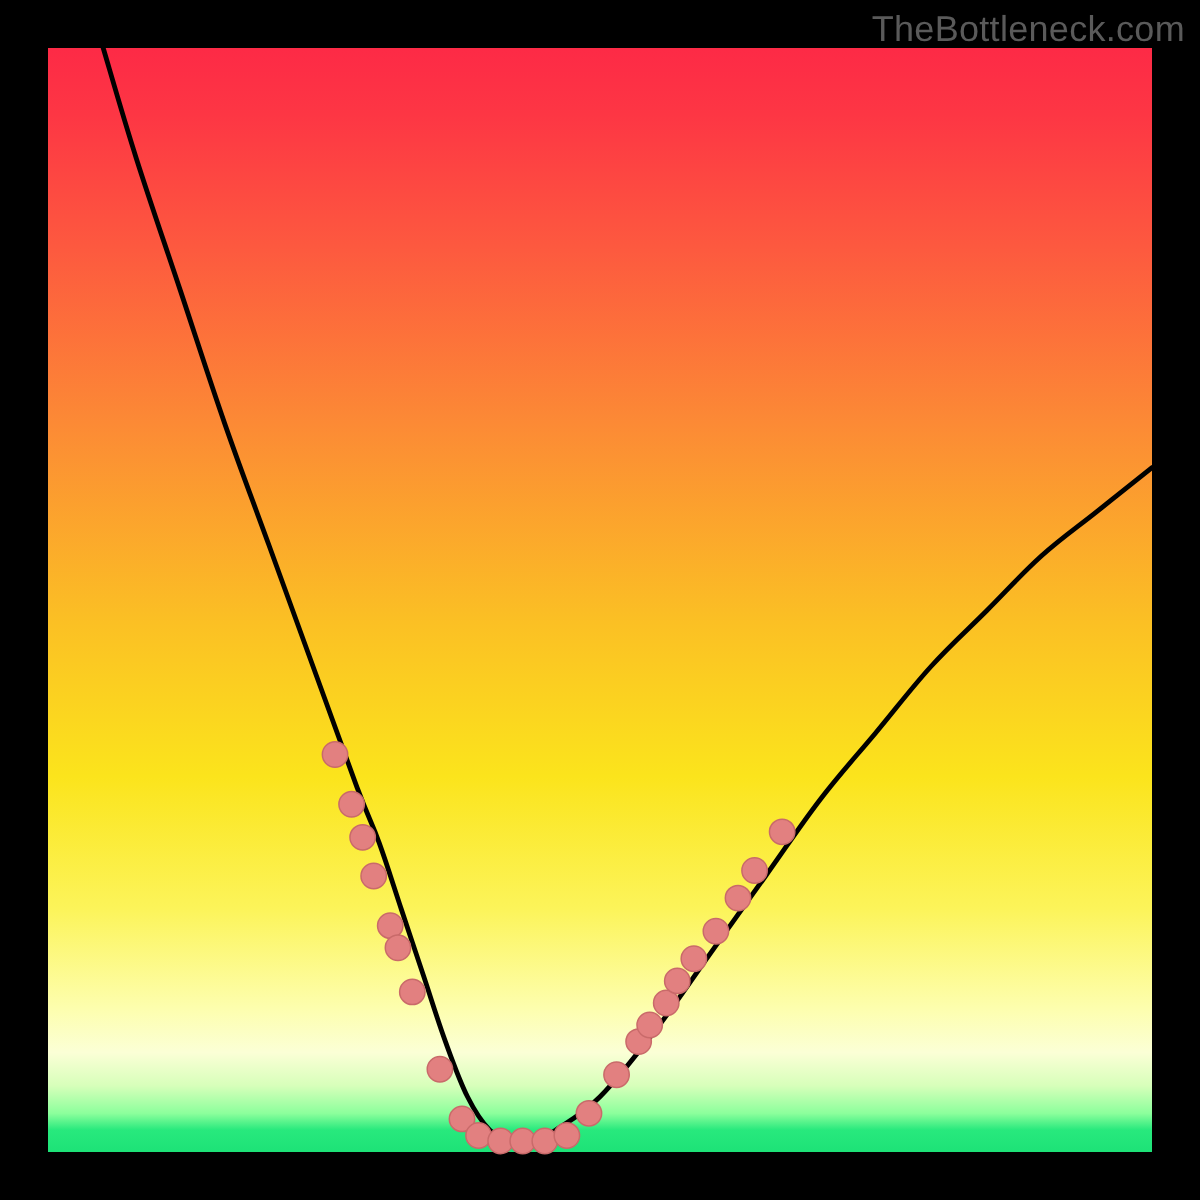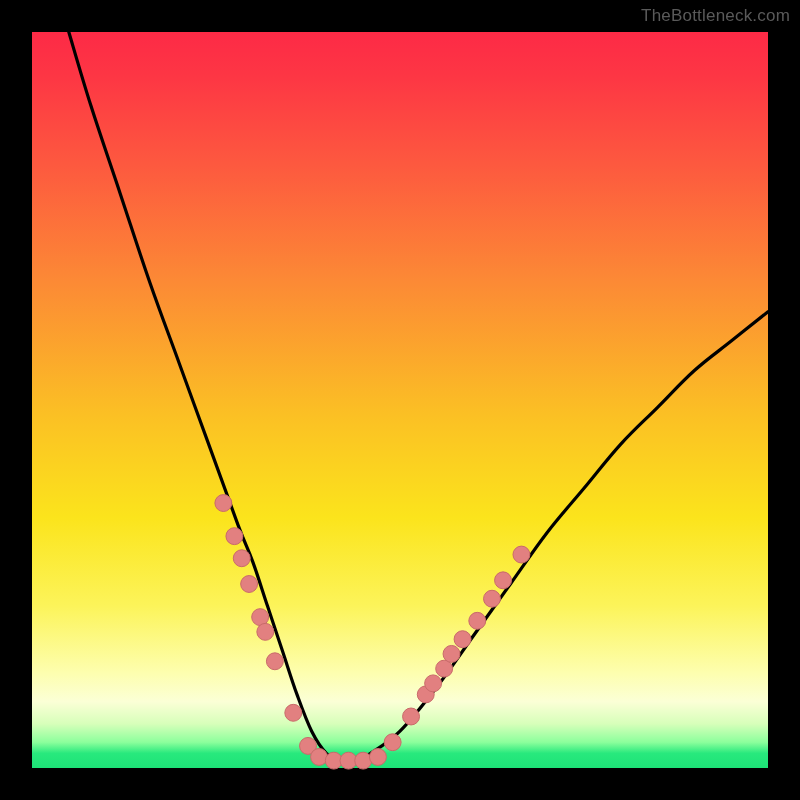--- a/index.html
+++ b/index.html
@@ -39,21 +39,21 @@
       #8cff9c 96.5%,
       #28e97d 98%,
       #1de277 100%
     );
   }
   .watermark {
     position: absolute;
     top: 6px;
     right: 10px;
     color: #5a5a5a;
-    font-size: 17px;
+    font-size: 24px;
     font-weight: 400;
     letter-spacing: 0.2px;
     user-select: none;
   }
   svg.overlay {
     position: absolute;
     left: 0;
     top: 0;
     width: 736px;
     height: 736px;

